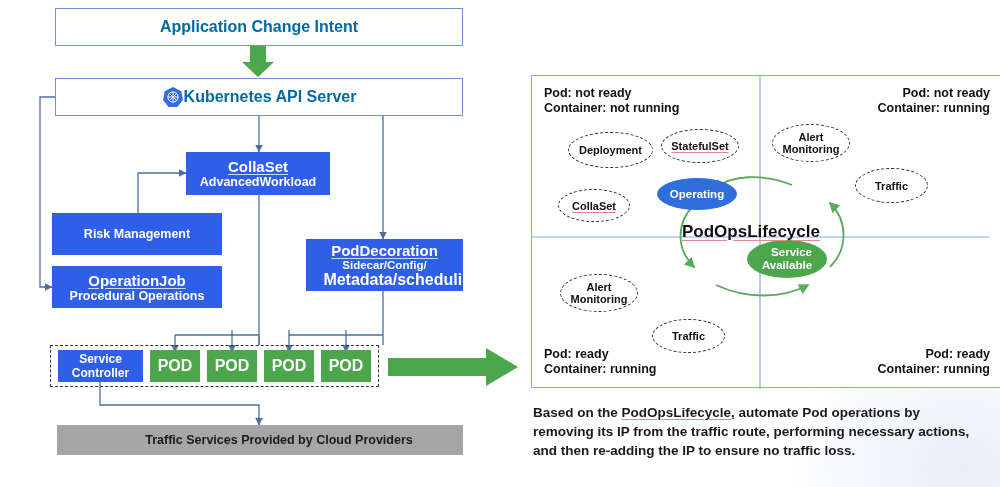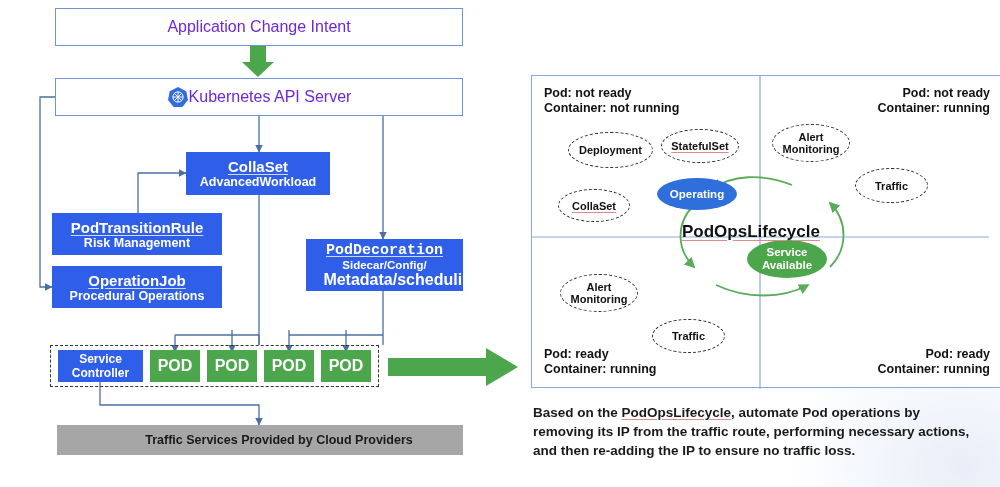--- a/index.html
+++ b/index.html
@@ -16,22 +16,22 @@
     background:radial-gradient(ellipse at 70% 70%, #e8eef8 0%, rgba(240,245,252,0) 70%);
     pointer-events:none;}
   .bg-wash2{position:absolute;right:0px;top:150px;width:120px;height:180px;
     background:radial-gradient(ellipse at 80% 50%, #edf2fa 0%, rgba(255,255,255,0) 75%);
     pointer-events:none;}
 
   
   .obox{position:absolute;box-sizing:border-box;display:flex;flex-direction:column;
     align-items:center;justify-content:center;text-align:center;}
 
-  .outline-box{border:1.4px solid #6f93d8;background:#fff;color:#6d28d9;
-    font-weight:normal;}
+  .outline-box{border:1.4px solid #6f93d8;background:#fff;color:#0369a1;
+    font-weight:bold;}
 
   .blue-box{background:#2f5fe8;color:#fff;}
   .blue-box .t1{font-weight:bold;text-decoration:underline;text-decoration-color:#cfd9f5;
     text-underline-offset:2px;}
   .blue-box .t2{font-weight:bold;}
 
   .green-box{background:#4ca64c;color:#fff;font-weight:bold;}
 
   .gray-box{background:#a6a6a6;color:#1a1a1a;font-weight:bold;padding-left:38px;}
 
@@ -44,21 +44,21 @@
   .panel{position:absolute;box-sizing:border-box;border:1.5px solid #8aa7dd;background:#fff;}
   .qlabel{position:absolute;font-size:12.5px;font-weight:bold;color:#111;line-height:15px;
     white-space:pre-line;}
 
   .ellipse{position:absolute;box-sizing:border-box;border:1.6px dashed #2b2b2b;border-radius:50%;
     background:#fff;display:flex;align-items:center;justify-content:center;text-align:center;
     font-size:11px;font-weight:bold;color:#111;line-height:12px;}
   .ellipse.u{text-decoration:underline;text-decoration-color:#e08b8b;text-underline-offset:2px;}
 
   .state{position:absolute;box-sizing:border-box;border-radius:50%;display:flex;
-    align-items:center;justify-content:center;text-align:center;color:#fff;
+    align-items:center;justify-content:center;text-align:right;color:#fff;
     font-size:11.5px;font-weight:bold;line-height:13px;}
 
   .lifecycle-title{position:absolute;font-size:17px;font-weight:bold;color:#111;
     text-decoration:underline;text-decoration-color:#e08b8b;text-underline-offset:3px;
     white-space:nowrap;}
 
   .caption{position:absolute;font-size:13.5px;font-weight:bold;color:#1a1a1a;
     line-height:19px;width:445px;}
   .caption u{text-decoration:underline;text-decoration-color:#e08b8b;text-underline-offset:2px;}
 
@@ -132,31 +132,30 @@
       <span>Kubernetes API Server</span>
     </div>
   </div>
 
   <div class="obox blue-box" style="left:186px;top:152px;width:144px;height:43px;">
     <span class="t1" style="font-size:15px;">CollaSet</span>
     <span class="t2" style="font-size:12.5px;">AdvancedWorkload</span>
   </div>
 
   <div class="obox blue-box" style="left:52px;top:213px;width:170px;height:42px;">
-    <span class="t1" style="font-size:15px;">PodTransitionRule</span>
     <span class="t2" style="font-size:12.5px;">Risk Management</span>
   </div>
 
   <div class="obox blue-box" style="left:52px;top:266px;width:170px;height:42px;">
     <span class="t1" style="font-size:15px;">OperationJob</span>
     <span class="t2" style="font-size:12.5px;">Procedural Operations</span>
   </div>
 
   <div class="obox blue-box" style="left:306px;top:239px;width:157px;height:52px;">
-    <span class="t1" style="font-size:15px;font-family:Liberation Mono, monospace;">PodDecoration</span>
+    <span class="t1" style="font-size:15px;">PodDecoration</span>
     <span class="t2" style="font-size:11.5px;">Sidecar/Config/</span>
     <span class="t2" style="font-size:16px;padding-left:36px;">Metadata/scheduling</span>
   </div>
 
   <div class="dashed-group" style="left:50px;top:345px;width:329px;height:42px;"></div>
 
   <div class="obox blue-box" style="left:58px;top:350px;width:85px;height:32px;">
     <span class="t2" style="font-size:12px;">Service</span>
     <span class="t2" style="font-size:12px;">Controller</span>
   </div>

